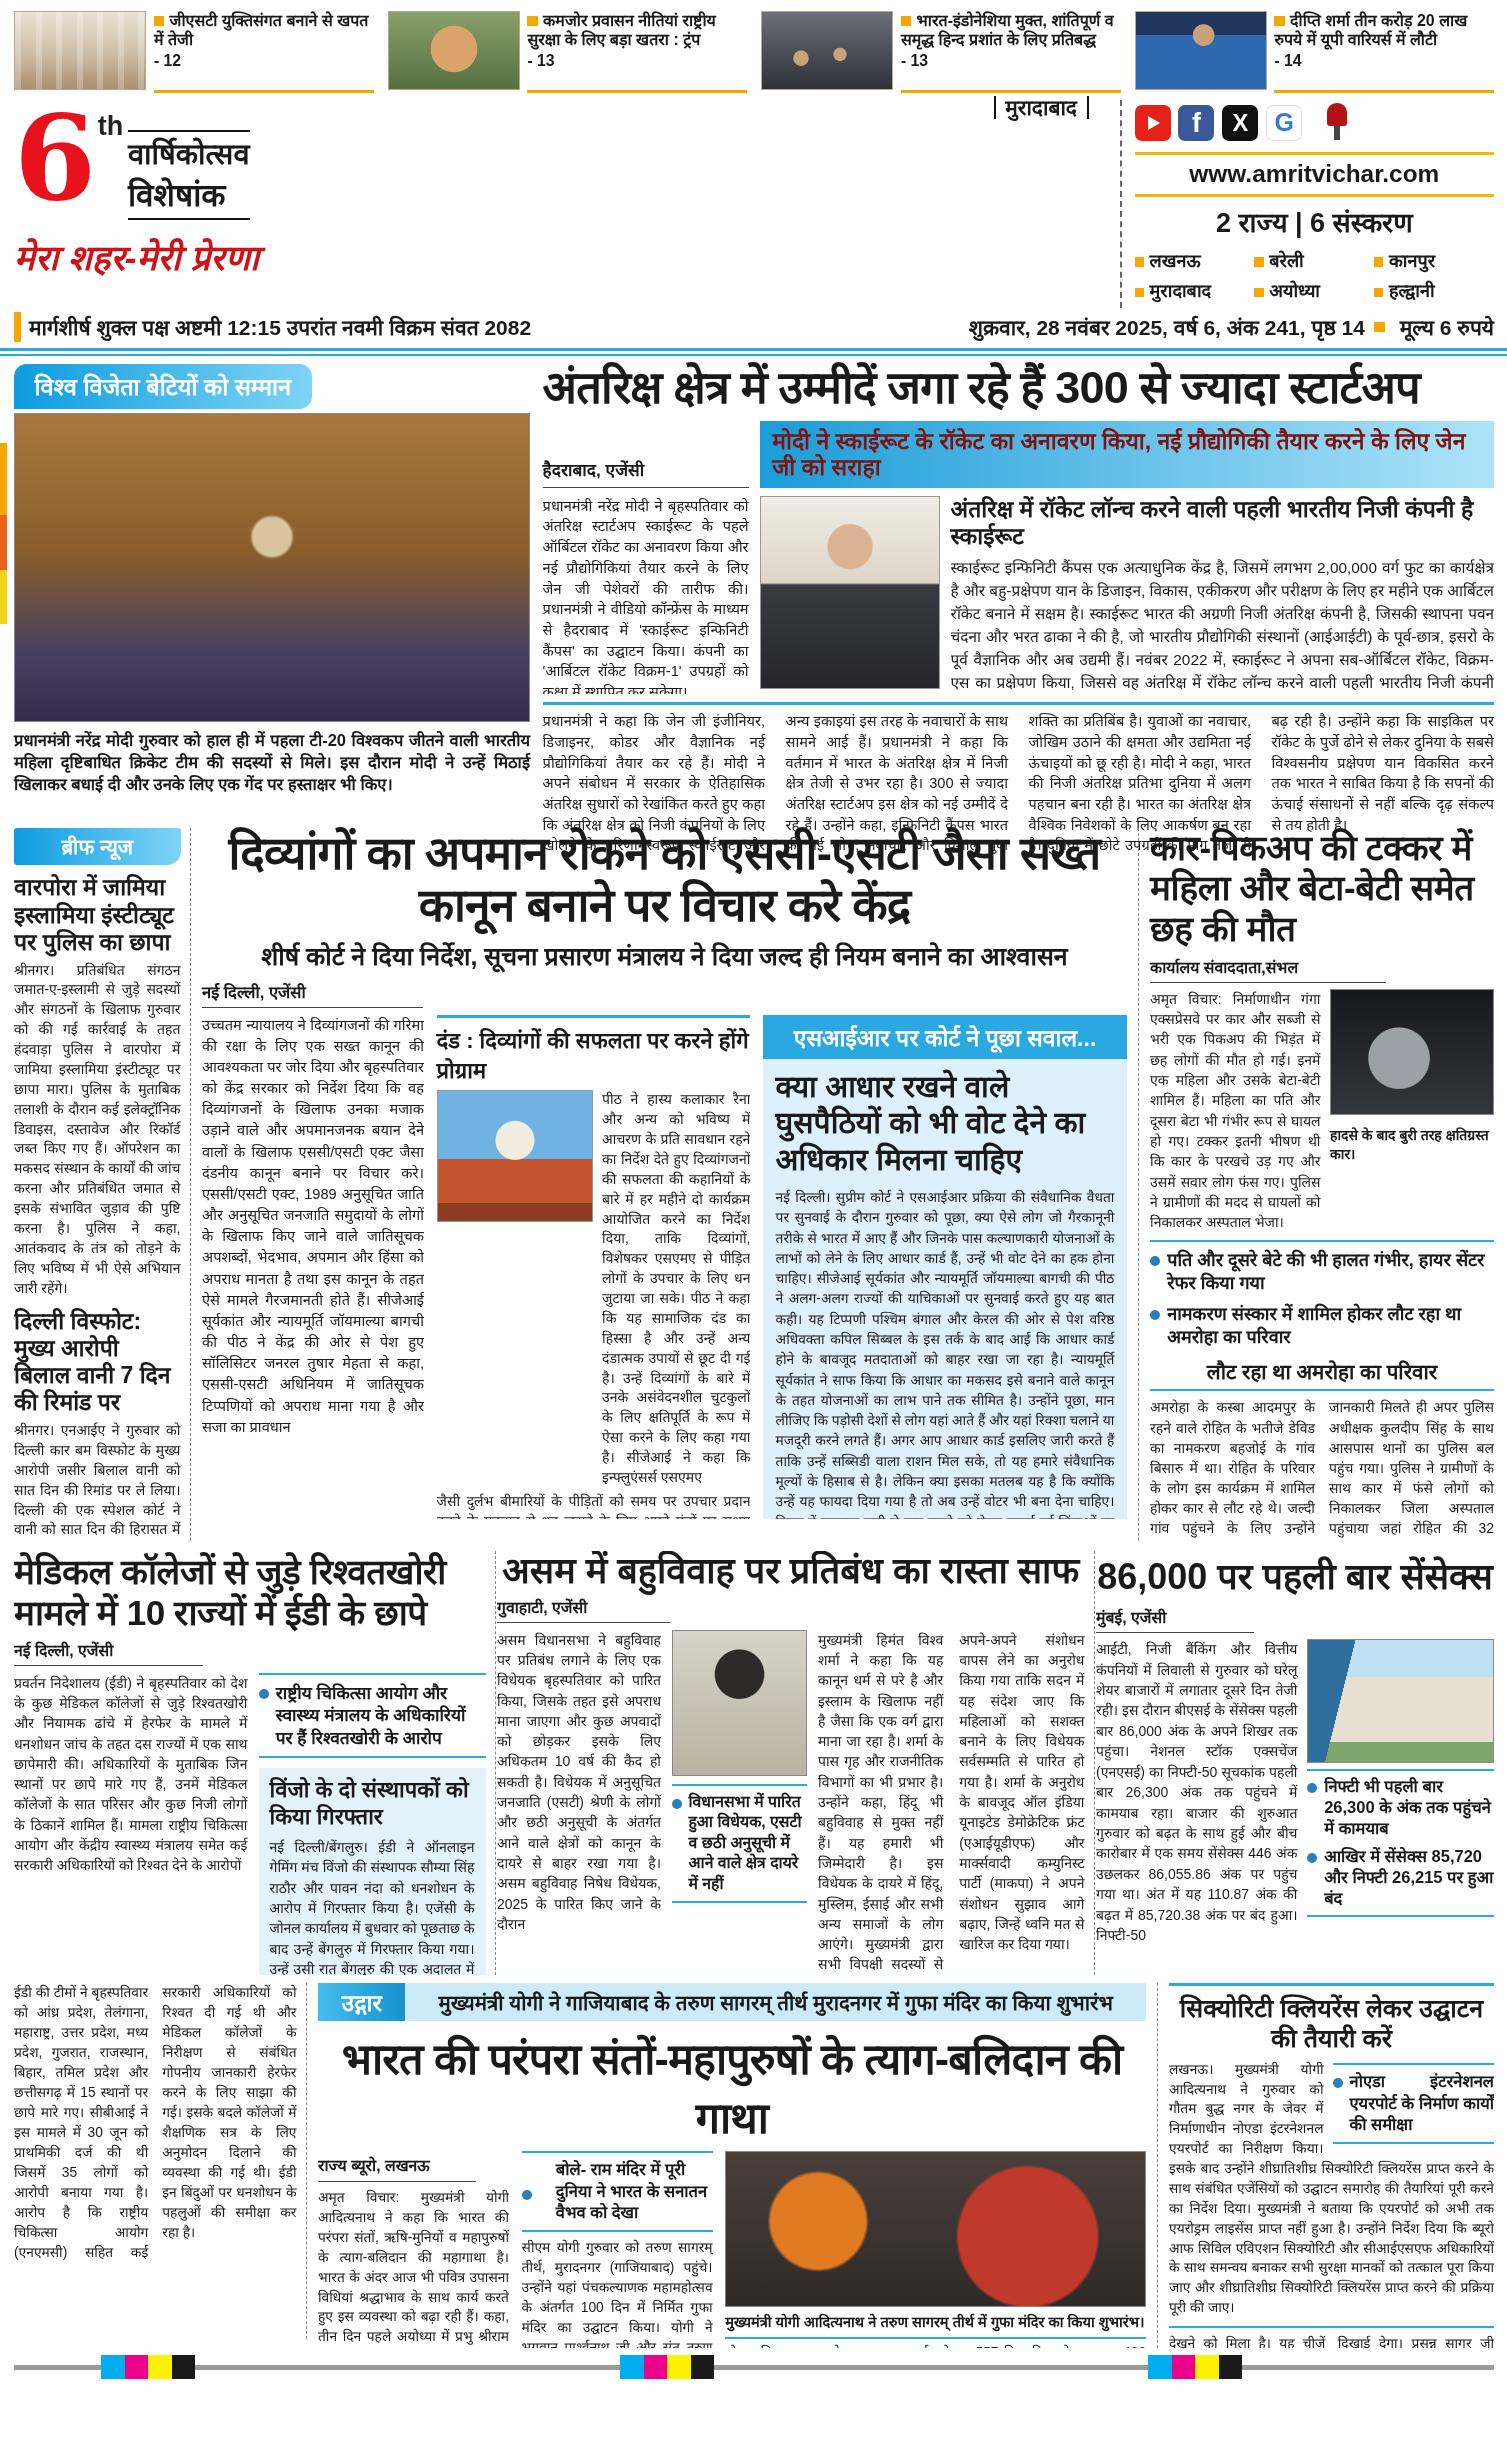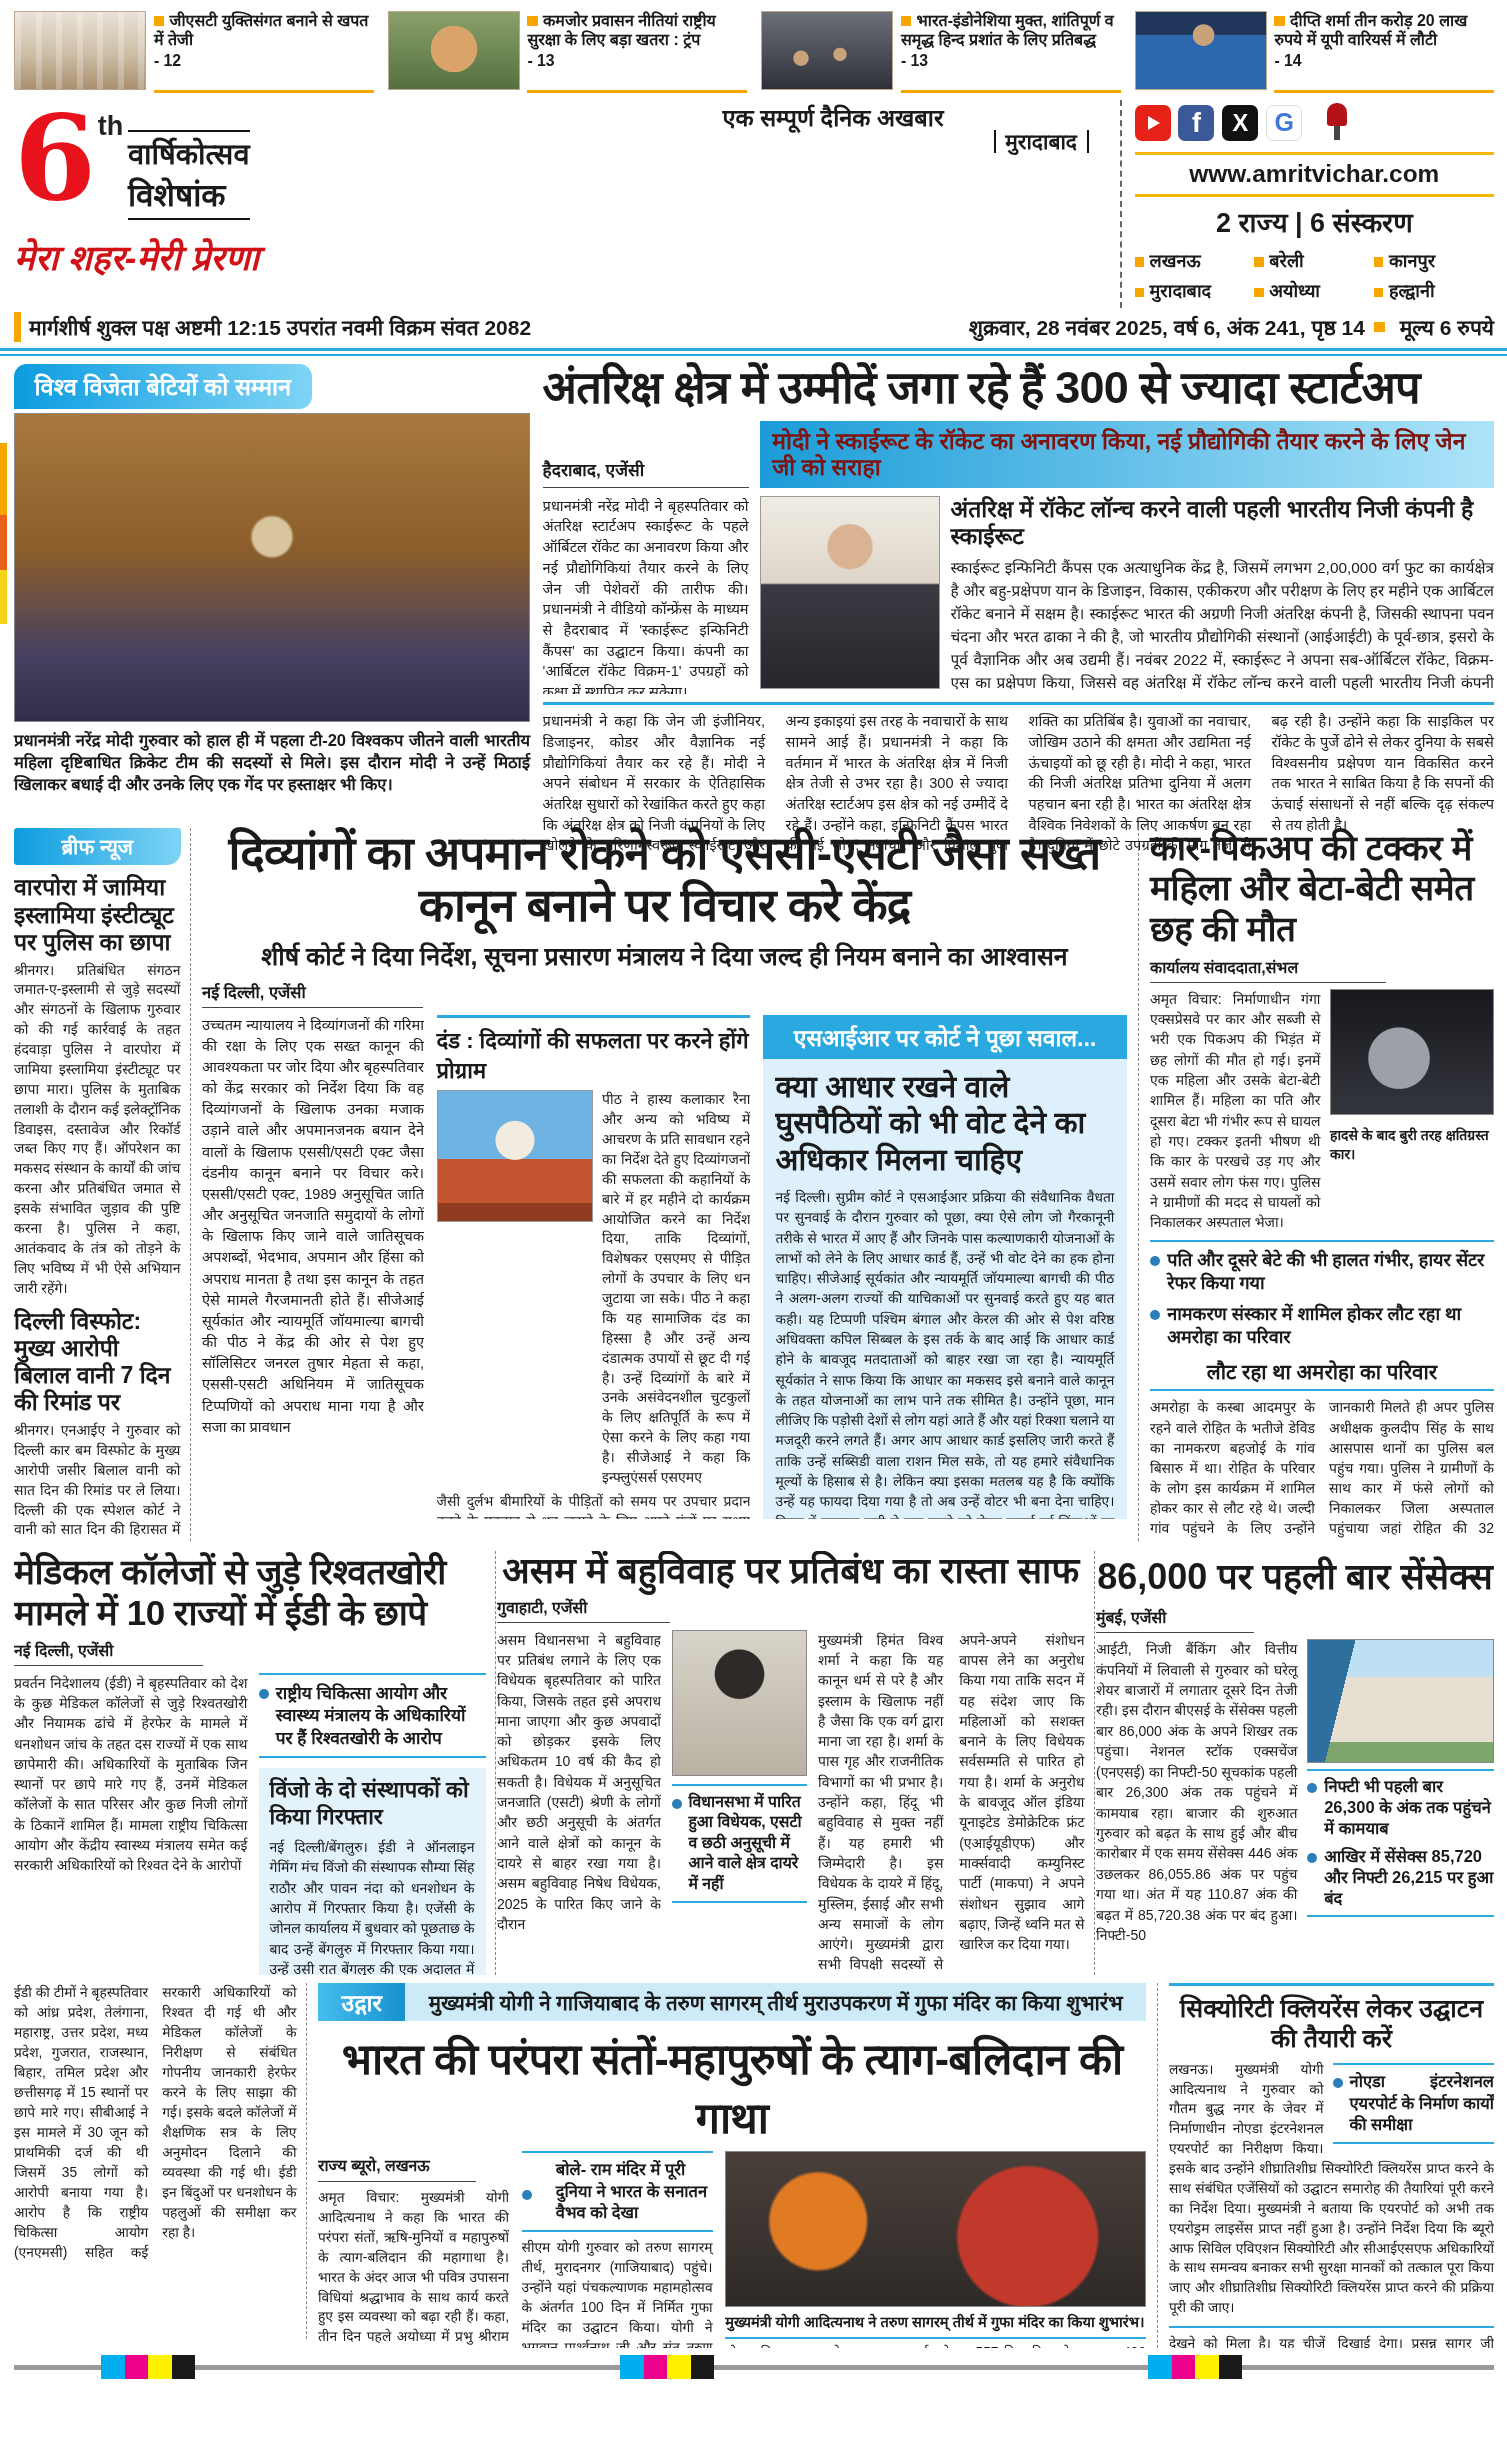--- a/index.html
+++ b/index.html
@@ -239,21 +239,20 @@
         <span class="six">6</span>
         <span class="th">th</span>
         <div class="anniv">
           <div class="a1">वार्षिकोत्सव</div>
           <div class="a2">विशेषांक</div>
         </div>
       </div>
       <div class="mast-slogan">मेरा शहर-मेरी प्रेरणा</div>
     </div>
     <div class="mast-center">
-      <div class="mast-tagline">एक सम्पूर्ण दैनिक अखबार</div>
       <div class="mast-city"><span>मुरादाबाद</span></div>
     </div>
     <div class="mast-right">
       <div class="social">
         <div class="si si-yt"></div>
         <div class="si si-fb"></div>
         <div class="si si-x"></div>
         <div class="si si-g"></div>
         <div class="mic">
             <div class="mic-head"></div>
@@ -432,21 +431,21 @@
 
     </article>
   </section>
 
   <section class="bottom-section">
     <div class="ed-cont jt">ईडी की टीमों ने बृहस्पतिवार को आंध्र प्रदेश, तेलंगाना, महाराष्ट्र, उत्तर प्रदेश, मध्य प्रदेश, गुजरात, राजस्थान, बिहार, तमिल प्रदेश और छत्तीसगढ़ में 15 स्थानों पर छापे मारे गए। सीबीआई ने इस मामले में 30 जून को प्राथमिकी दर्ज की थी जिसमें 35 लोगों को आरोपी बनाया गया है। आरोप है कि राष्ट्रीय चिकित्सा आयोग (एनएमसी) सहित कई सरकारी अधिकारियों को रिश्वत दी गई थी और मेडिकल कॉलेजों के निरीक्षण से संबंधित गोपनीय जानकारी हेरफेर करने के लिए साझा की गई। इसके बदले कॉलेजों में शैक्षणिक सत्र के लिए अनुमोदन दिलाने की व्यवस्था की गई थी। ईडी इन बिंदुओं पर धनशोधन के पहलुओं की समीक्षा कर रहा है।</div>
 
     <article class="yogi">
       <div class="udgar-strip">
         <div class="udgar-label">उद्गार</div>
-        <div class="udgar-text">मुख्यमंत्री योगी ने गाजियाबाद के तरुण सागरम् तीर्थ मुराउपकरण में गुफा मंदिर का किया शुभारंभ</div>
+        <div class="udgar-text">मुख्यमंत्री योगी ने गाजियाबाद के तरुण सागरम् तीर्थ मुरादनगर में गुफा मंदिर का किया शुभारंभ</div>
       </div>
       <h2 class="yogi-h">भारत की परंपरा संतों-महापुरुषों के त्याग-बलिदान की गाथा</h2>
       <div class="yogi-row">
         <div class="ycol">
           <div class="y-byline">राज्य ब्यूरो, लखनऊ</div>
           <div class="y-text jt">अमृत विचार: मुख्यमंत्री योगी आदित्यनाथ ने कहा कि भारत की परंपरा संतों, ऋषि-मुनियों व महापुरुषों के त्याग-बलिदान की महागाथा है। भारत के अंदर आज भी पवित्र उपासना विधियां श्रद्धाभाव के साथ कार्य करते हुए इस व्यवस्था को बढ़ा रही हैं। कहा, तीन दिन पहले अयोध्या में प्रभु श्रीराम के भव्य मंदिर के निर्माण कार्य को पूरा करने के महायज्ञ की पूर्णाहुति कार्यक्रम के साथ भगवा ध्वज का आरोहण संपन्न हुआ। देश के साथ पूरी दुनिया ने भारत के इस सनातन वैभव को देखा और अनुभव किया।</div>
         </div>
         <div class="ycol">
           <div class="y-bullet">
               <span class="bdot"></span>

